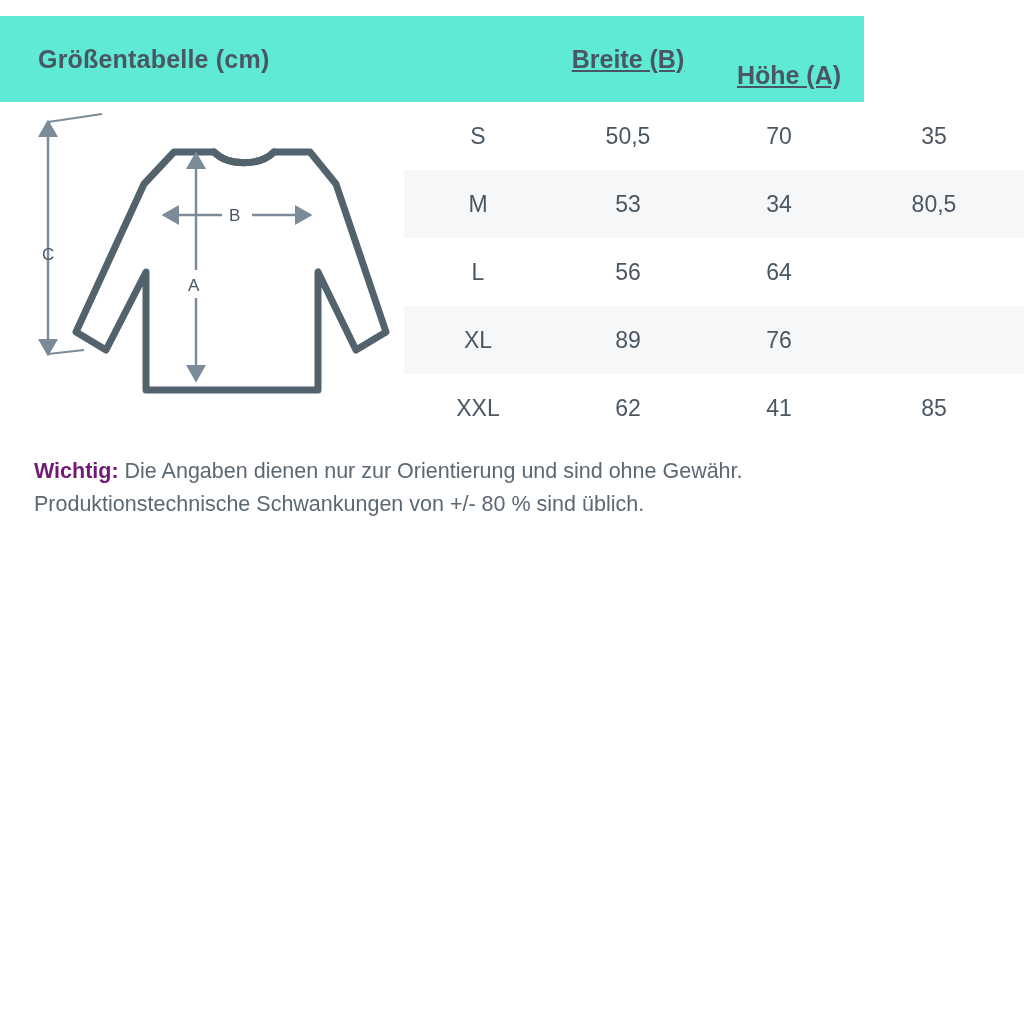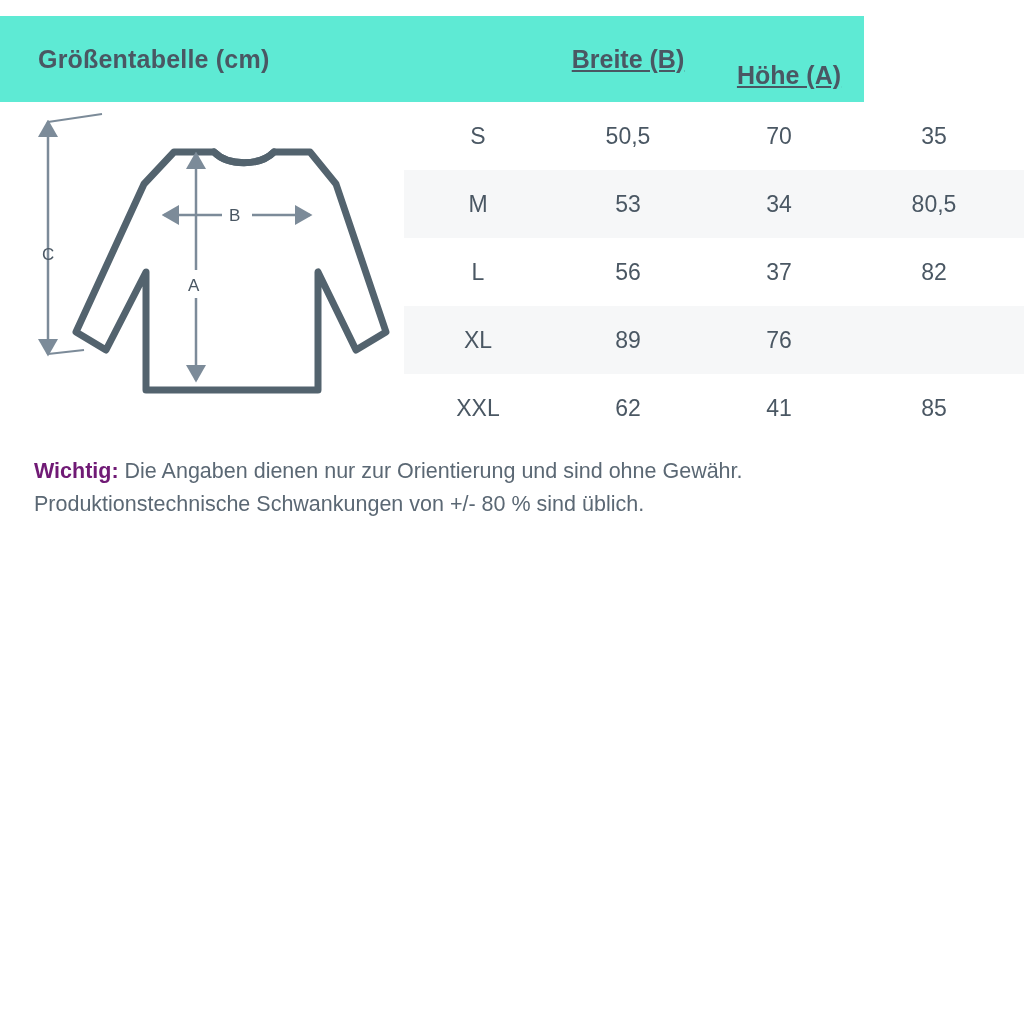--- a/index.html
+++ b/index.html
@@ -129,22 +129,21 @@
     <div class="row alt">
       <div class="cell c-size">M</div>
       <div class="cell c-width">53</div>
       <div class="cell c-height">34</div>
       <div class="cell c-sleeve">80,5</div>
     </div>
 
     <div class="row">
       <div class="cell c-size">L</div>
       <div class="cell c-width">56</div>
-      <div class="cell c-height">37</div>
-      <div class="cell c-sleeve">82</div>
+      <div class="cell c-height">64</div>
     </div>
 
     <div class="row alt">
       <div class="cell c-size">XL</div>
       <div class="cell c-width">89</div>
       <div class="cell c-height">76</div>
     </div>
 
     <div class="row">
       <div class="cell c-size">XXL</div>

